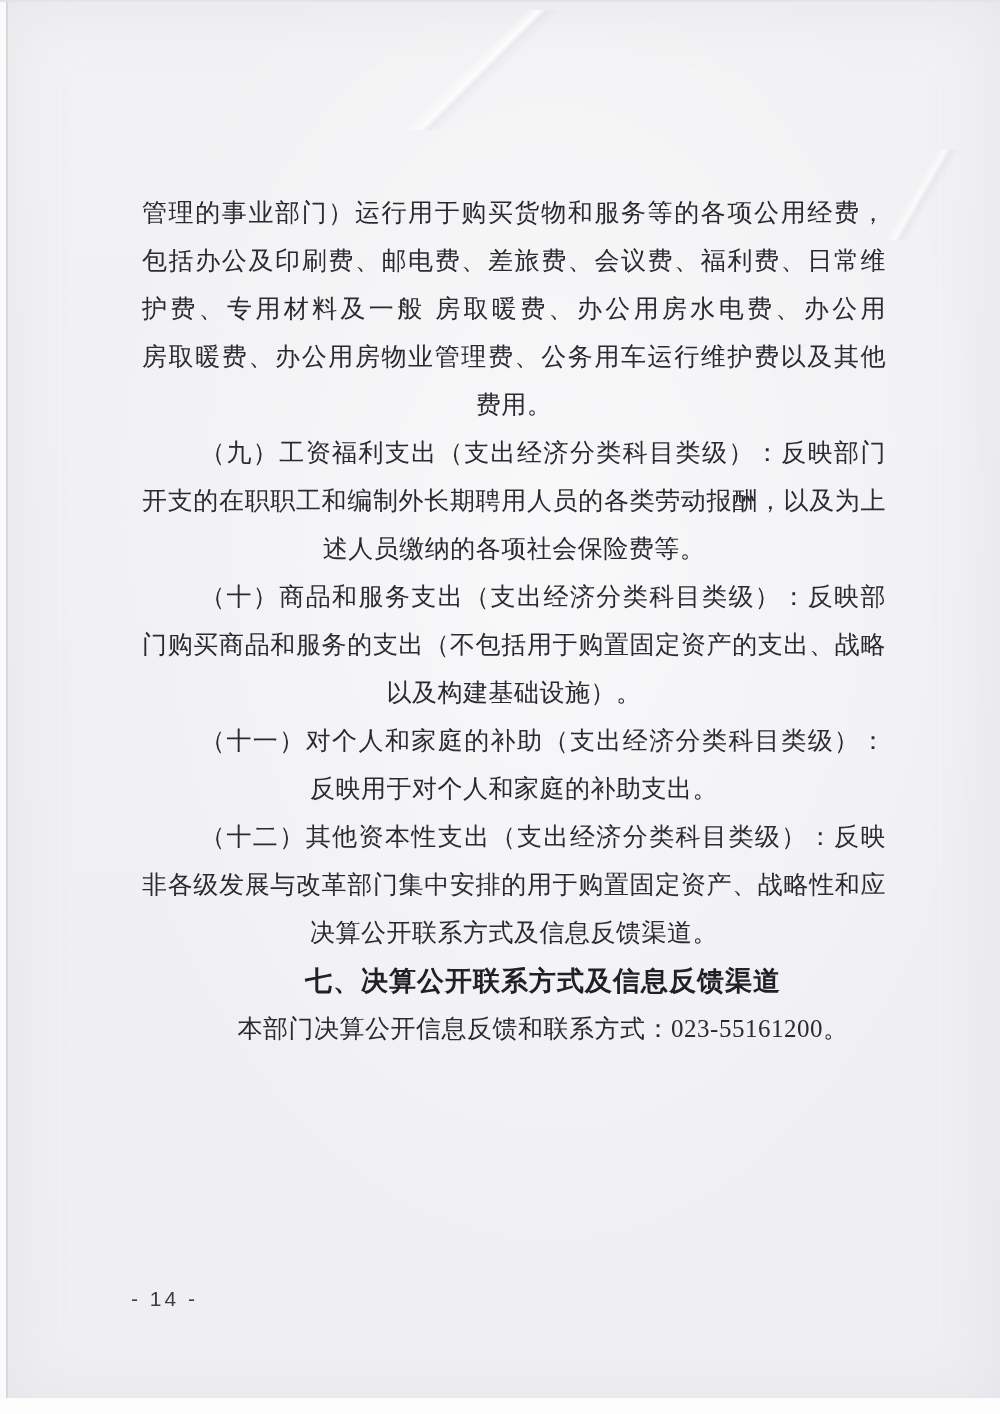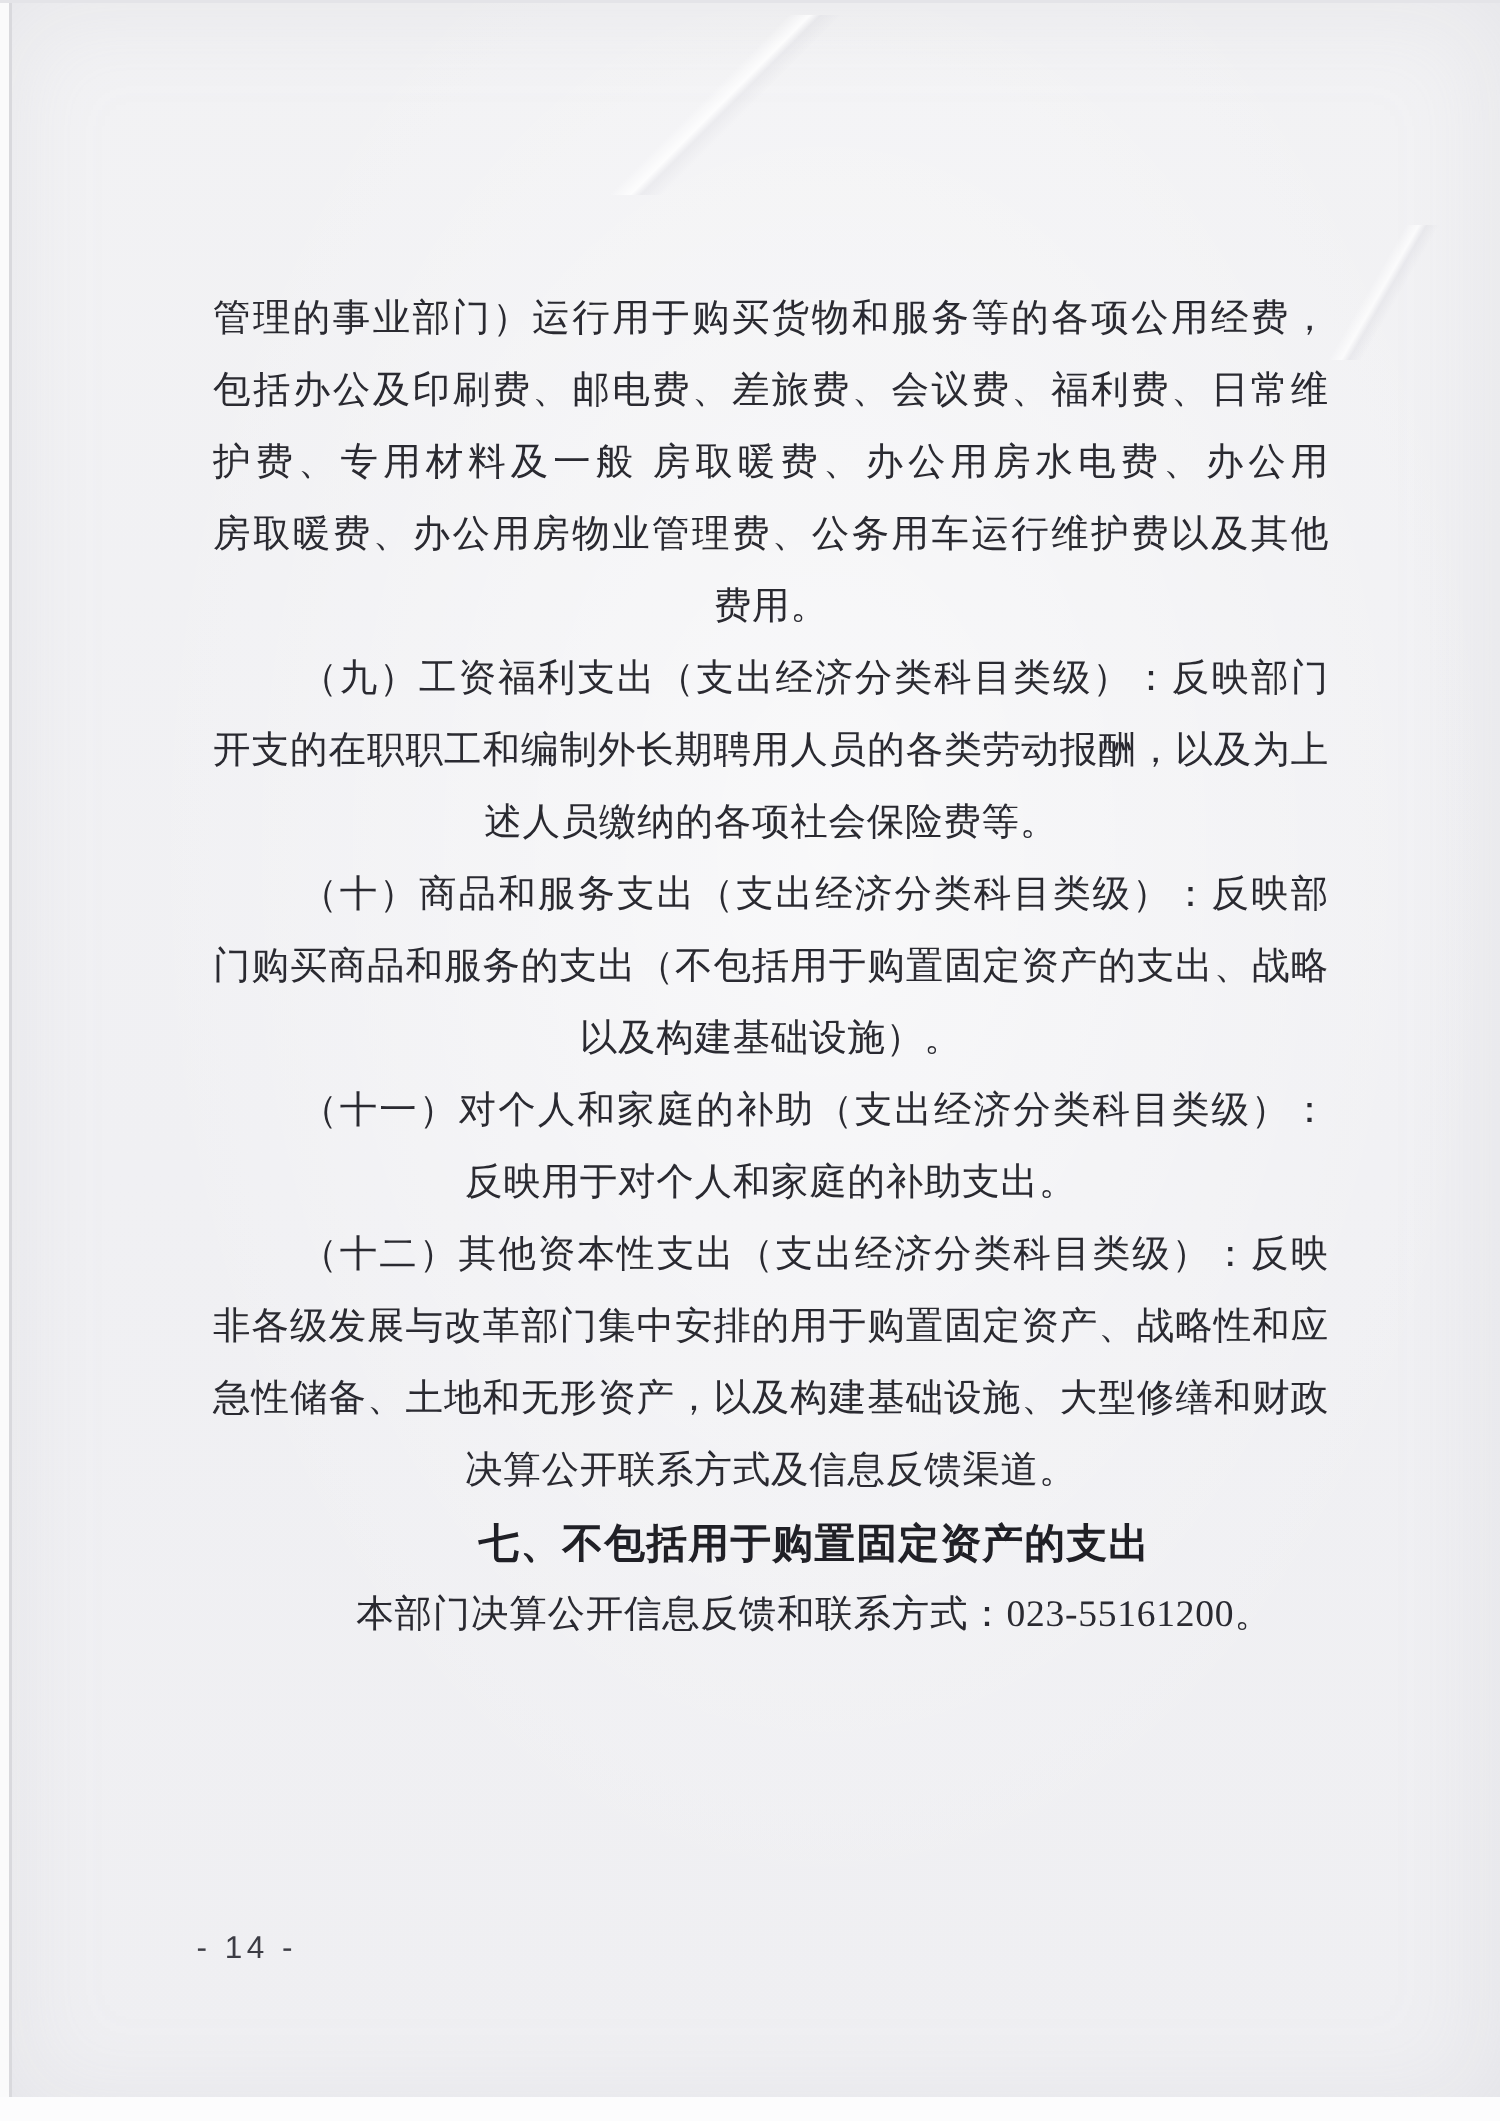--- a/index.html
+++ b/index.html
@@ -116,20 +116,19 @@
       <div class="line indent fill">（九）工资福利支出（支出经济分类科目类级）：反映部门</div>
       <div class="line fill">开支的在职职工和编制外长期聘用人员的各类劳动报酬，以及为上</div>
       <div class="line">述人员缴纳的各项社会保险费等。</div>
       <div class="line indent fill">（十）商品和服务支出（支出经济分类科目类级）：反映部</div>
       <div class="line fill">门购买商品和服务的支出（不包括用于购置固定资产的支出、战略</div>
       <div class="line">以及构建基础设施）。</div>
       <div class="line indent fill">（十一）对个人和家庭的补助（支出经济分类科目类级）：</div>
       <div class="line">反映用于对个人和家庭的补助支出。</div>
       <div class="line indent fill">（十二）其他资本性支出（支出经济分类科目类级）：反映</div>
       <div class="line fill">非各级发展与改革部门集中安排的用于购置固定资产、战略性和应</div>
-      <div class="line fill">急性储备、土地和无形资产，以及构建基础设施、大型修缮和财政</div>
       <div class="line">决算公开联系方式及信息反馈渠道。</div>
-      <div class="line indent heading">七、不包括用于购置固定资产的支出</div>
+      <div class="line indent heading">七、决算公开联系方式及信息反馈渠道</div>
       <div class="line indent">本部门决算公开信息反馈和联系方式：023-55161200。</div>
     </div>
 
   <div class="pagenum">- 14 -</div>
 </div>
 
 </body></html>

